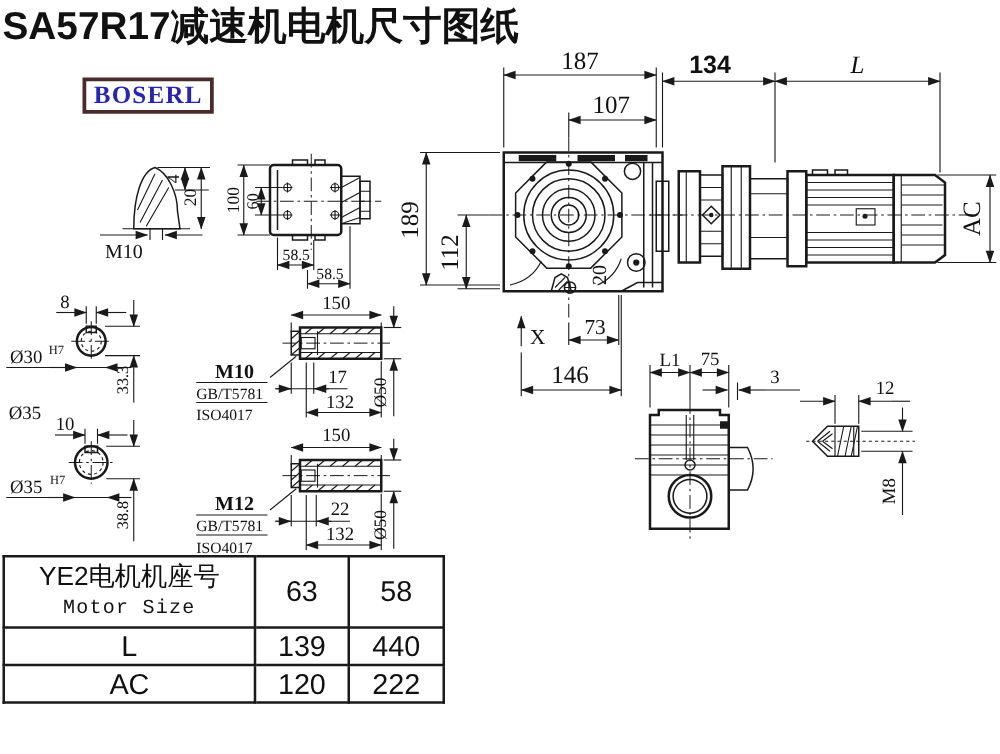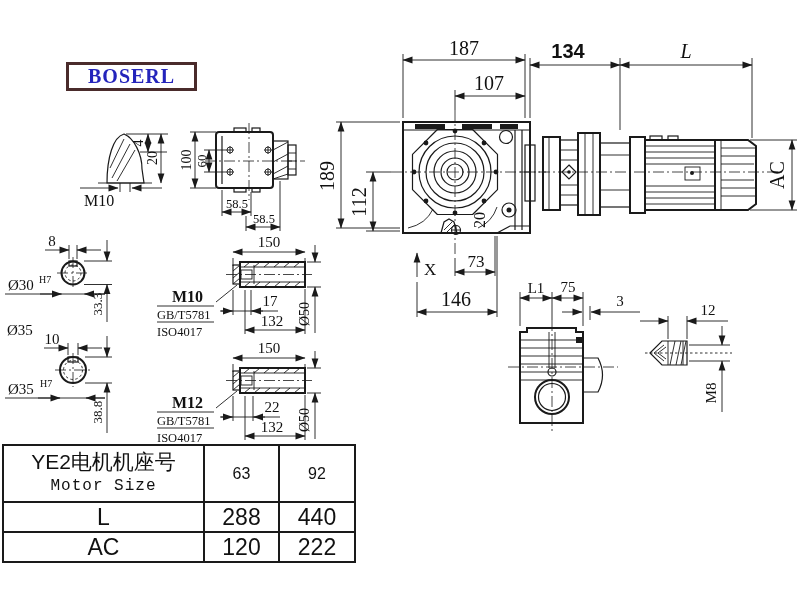--- a/index.html
+++ b/index.html
@@ -1,19 +1,19 @@
 <!DOCTYPE html>
 <html><head>
 <meta charset="utf-8">
 <style>
   html,body{margin:0;padding:0;background:#fff;}
   .page{position:relative;width:800px;height:603px;background:#fff;overflow:hidden;
         font-family:"Liberation Sans","DejaVu Sans",sans-serif;color:#111;}
   .title{position:absolute;left:2px;top:0px;font-size:31px;font-weight:800;letter-spacing:0px;white-space:nowrap;}
-  .logo{position:absolute;left:66px;top:62px;border:3px solid #4a2b2b;padding:0px 19px;background:#fff;}
+  .logo{position:absolute;left:66px;top:62px;border:3px solid #4a2b2b;padding:0px 6px;background:#fff;}
   .logo span{font-family:"Liberation Serif","DejaVu Serif",serif;font-weight:bold;font-size:20px;color:#2424bb;letter-spacing:1px;}
   svg.drawing{position:absolute;left:0;top:40px;}
   svg .o2{stroke-width:2;fill:none;stroke:#1a1a1a}
   svg .o1{stroke-width:1.2;fill:none;stroke:#1a1a1a}
   svg .thin{stroke-width:0.9;fill:none;stroke:#1a1a1a}
   svg .cl{stroke-width:0.8;fill:none;stroke:#1a1a1a;stroke-dasharray:11 3 2 3}
   svg .dsh{stroke-width:0.9;fill:none;stroke:#1a1a1a;stroke-dasharray:2.5 2.5}
   svg .blk{fill:#1a1a1a;stroke:none}
   svg text{fill:#111;stroke:none;font-family:"Liberation Serif","DejaVu Serif",serif;}
   svg .t15{font-size:15px}.t17{font-size:17px}.t20{font-size:20px}.t16{font-size:16px}
@@ -22,27 +22,28 @@
   svg .it{font-style:italic}
   svg .mid{text-anchor:middle}
   svg .bold{font-weight:bold}
   table.spec{position:absolute;left:2px;top:444px;border-collapse:collapse;table-layout:fixed;padding-left:47px;}
   table.spec td{border:2px solid #1a1a1a;text-align:center;vertical-align:middle;padding:0;}
   td.c0{width:199px}td.c1{width:73px}td.c2{width:74px}
   tr.hdr td{height:55px}
   tr.r td{height:28px;font-size:23px;}
   .hz1{font-size:21px;line-height:24px;}
   .hz2{font-family:"Liberation Mono","DejaVu Sans Mono",monospace;font-size:16px;letter-spacing:1px;line-height:24px;}
-  .num{font-size:16px;}
+  .num{font-size:23px;}
 </style>
 </head>
 <body>
 
 <div class="page">
 
+  <div class="title">SA57R17减速机电机尺寸图纸</div>
   <div class="logo">
     <span>BOSERL</span>
   </div>
 
   <svg class="drawing" width="800" height="413" viewBox="0 0 800 413">
     <defs>
       <marker id="ar" viewBox="0 0 10 8" markerWidth="11" markerHeight="8" refX="9.5" refY="4" orient="auto-start-reverse" markerUnits="userSpaceOnUse">
         <path d="M0,0.6 L10,4 L0,7.4 Z" fill="#1a1a1a"></path>
       </marker>
     </defs>
@@ -378,25 +379,25 @@
   </svg>
 
   <table class="spec">
     <tbody>
       <tr class="hdr">
         <td class="c0">
           <div class="hz1">YE2电机机座号</div>
           <div class="hz2">Motor Size</div>
         </td>
         <td class="c1 num">63</td>
-        <td class="c2 num">92</td>
+        <td class="c2 num">58</td>
       </tr>
       <tr class="r">
         <td class="c0">L</td>
-        <td class="c1">288</td>
+        <td class="c1">139</td>
         <td class="c2">440</td>
       </tr>
       <tr class="r">
         <td class="c0">AC</td>
         <td class="c1">120</td>
         <td class="c2">222</td>
       </tr>
     </tbody>
   </table>
 

